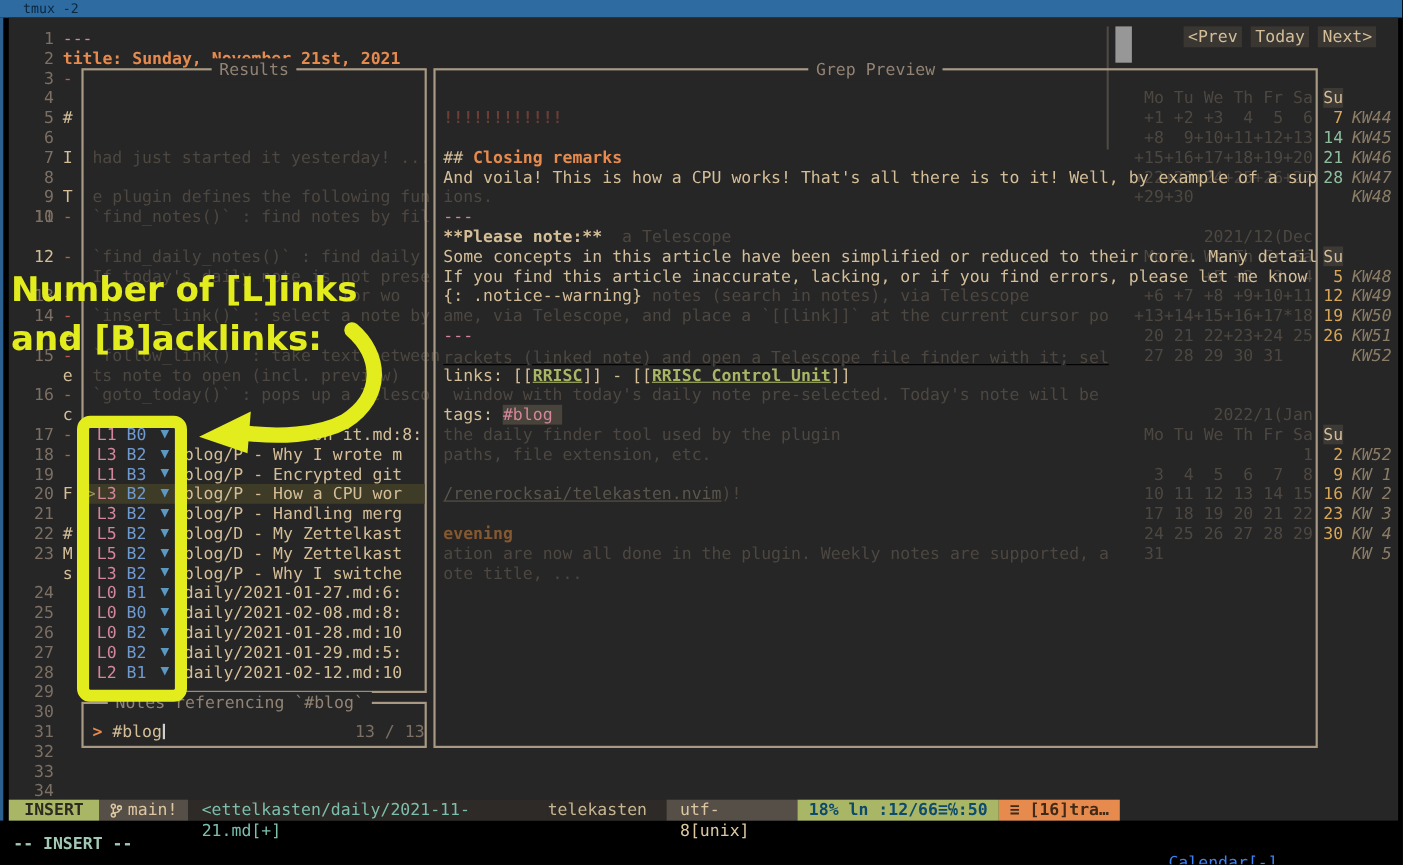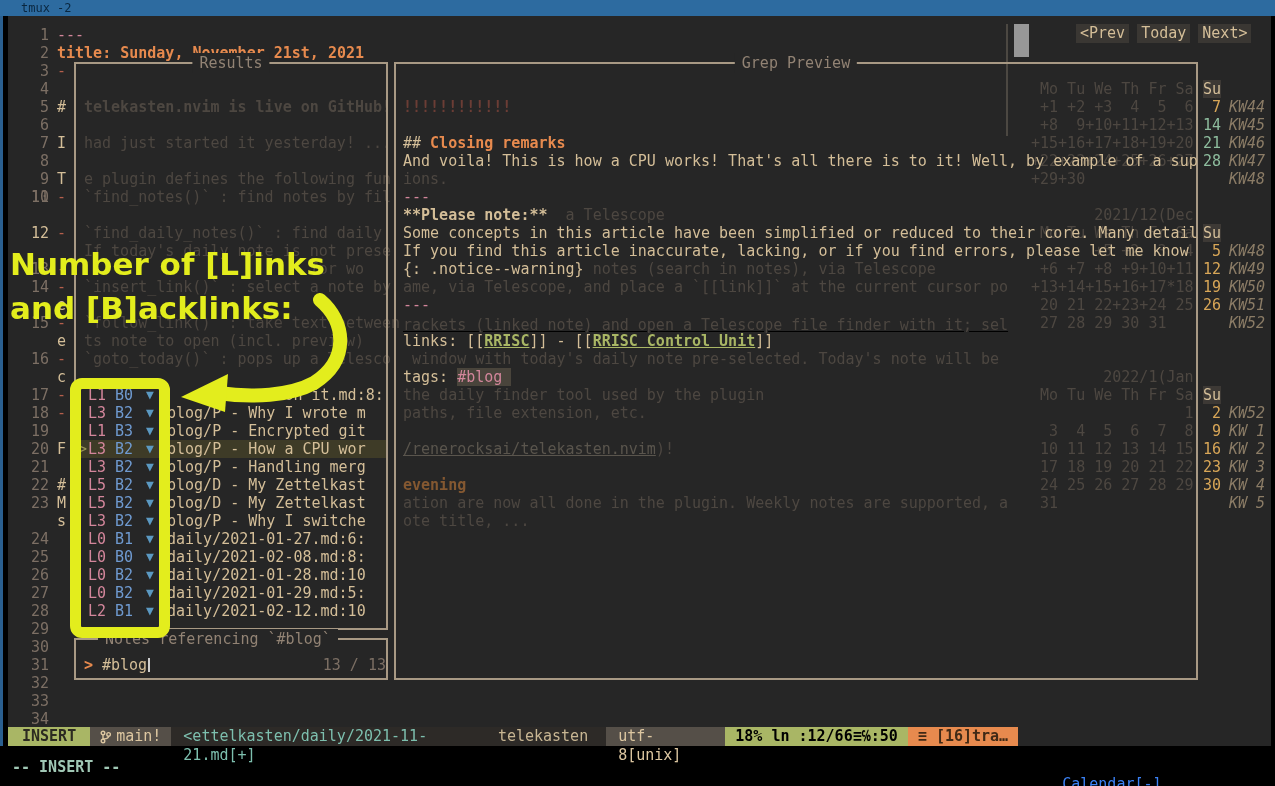--- a/index.html
+++ b/index.html
@@ -56,21 +56,21 @@
   .prline .pcur{position:absolute;left:148px;top:2px;width:2px;height:14px;background:#cfcfcf;}
   .prline .pn{position:absolute;left:300px;width:86px;text-align:right;color:#7c6f64;}
   
   .status{position:absolute;left:8px;top:727px;width:1263px;height:19px;display:flex;z-index:4;
           font-size:15px;line-height:19px;}
   .st-mode{background:#a9b665;color:#2c2a21;font-weight:bold;padding:0 14px;}
   .st-branch{background:#554f48;color:#ddc7a1;padding:0 10px;display:flex;align-items:center;gap:5px;}
   .st-file{background:#2d2a27;color:#7dbfae;padding:0 12px;}
   .st-mid{flex:1;background:#2d2a27;color:#c8b693;text-align:right;padding-right:18px;}
   .st-enc{background:#554f48;color:#ddc7a1;padding:0 12px;}
-  .st-pos{background:#a9b665;color:#000000;font-weight:bold;padding:0 10px;white-space:pre;}
+  .st-pos{background:#a9b665;color:#0c4a6e;font-weight:bold;padding:0 10px;white-space:pre;}
   .st-buf{background:#e78a4e;color:#402a16;font-weight:bold;padding:0 10px;white-space:pre;}
   .st-cal{width:263px;background:#35312c;color:#3b82f6;padding-left:26px;box-sizing:border-box;margin-top:48px;}
   .modemsg{position:absolute;left:12px;top:758px;color:#a0c8b5;font-weight:bold;z-index:4;}
   
   .ann{position:absolute;left:10px;top:242px;color:#e3ed1d;font-family:"DejaVu Sans",sans-serif;
        font-weight:bold;font-size:31px;line-height:44px;z-index:6;}
   .ybox{position:absolute;left:70px;top:378px;width:100px;height:260px;border:11px solid #e3ed1d;
         border-radius:12px;box-sizing:border-box;z-index:5;}
   .arrowsvg{position:absolute;left:0;top:0;width:1275px;height:786px;z-index:6;pointer-events:none;}
 </style>
@@ -96,21 +96,20 @@
       <div class="gr" style="top: 62px;">
         <span class="n">3</span>
         <span class="c c-da">-</span>
       </div>
       <div class="gr" style="top: 80px;">
         <span class="n">4</span>
       </div>
       <div class="gr" style="top: 98px;">
         <span class="n">5</span>
         <span class="c c-fg">#</span>
-        <span class="g g-gr">telekasten.nvim is live on GitHub!</span>
       </div>
       <div class="gr" style="top: 116px;">
         <span class="n">6</span>
       </div>
       <div class="gr" style="top: 134px;">
         <span class="n">7</span>
         <span class="c c-fg">I</span>
         <span class="g">had just started it yesterday! ...</span>
       </div>
       <div class="gr" style="top: 152px;">

